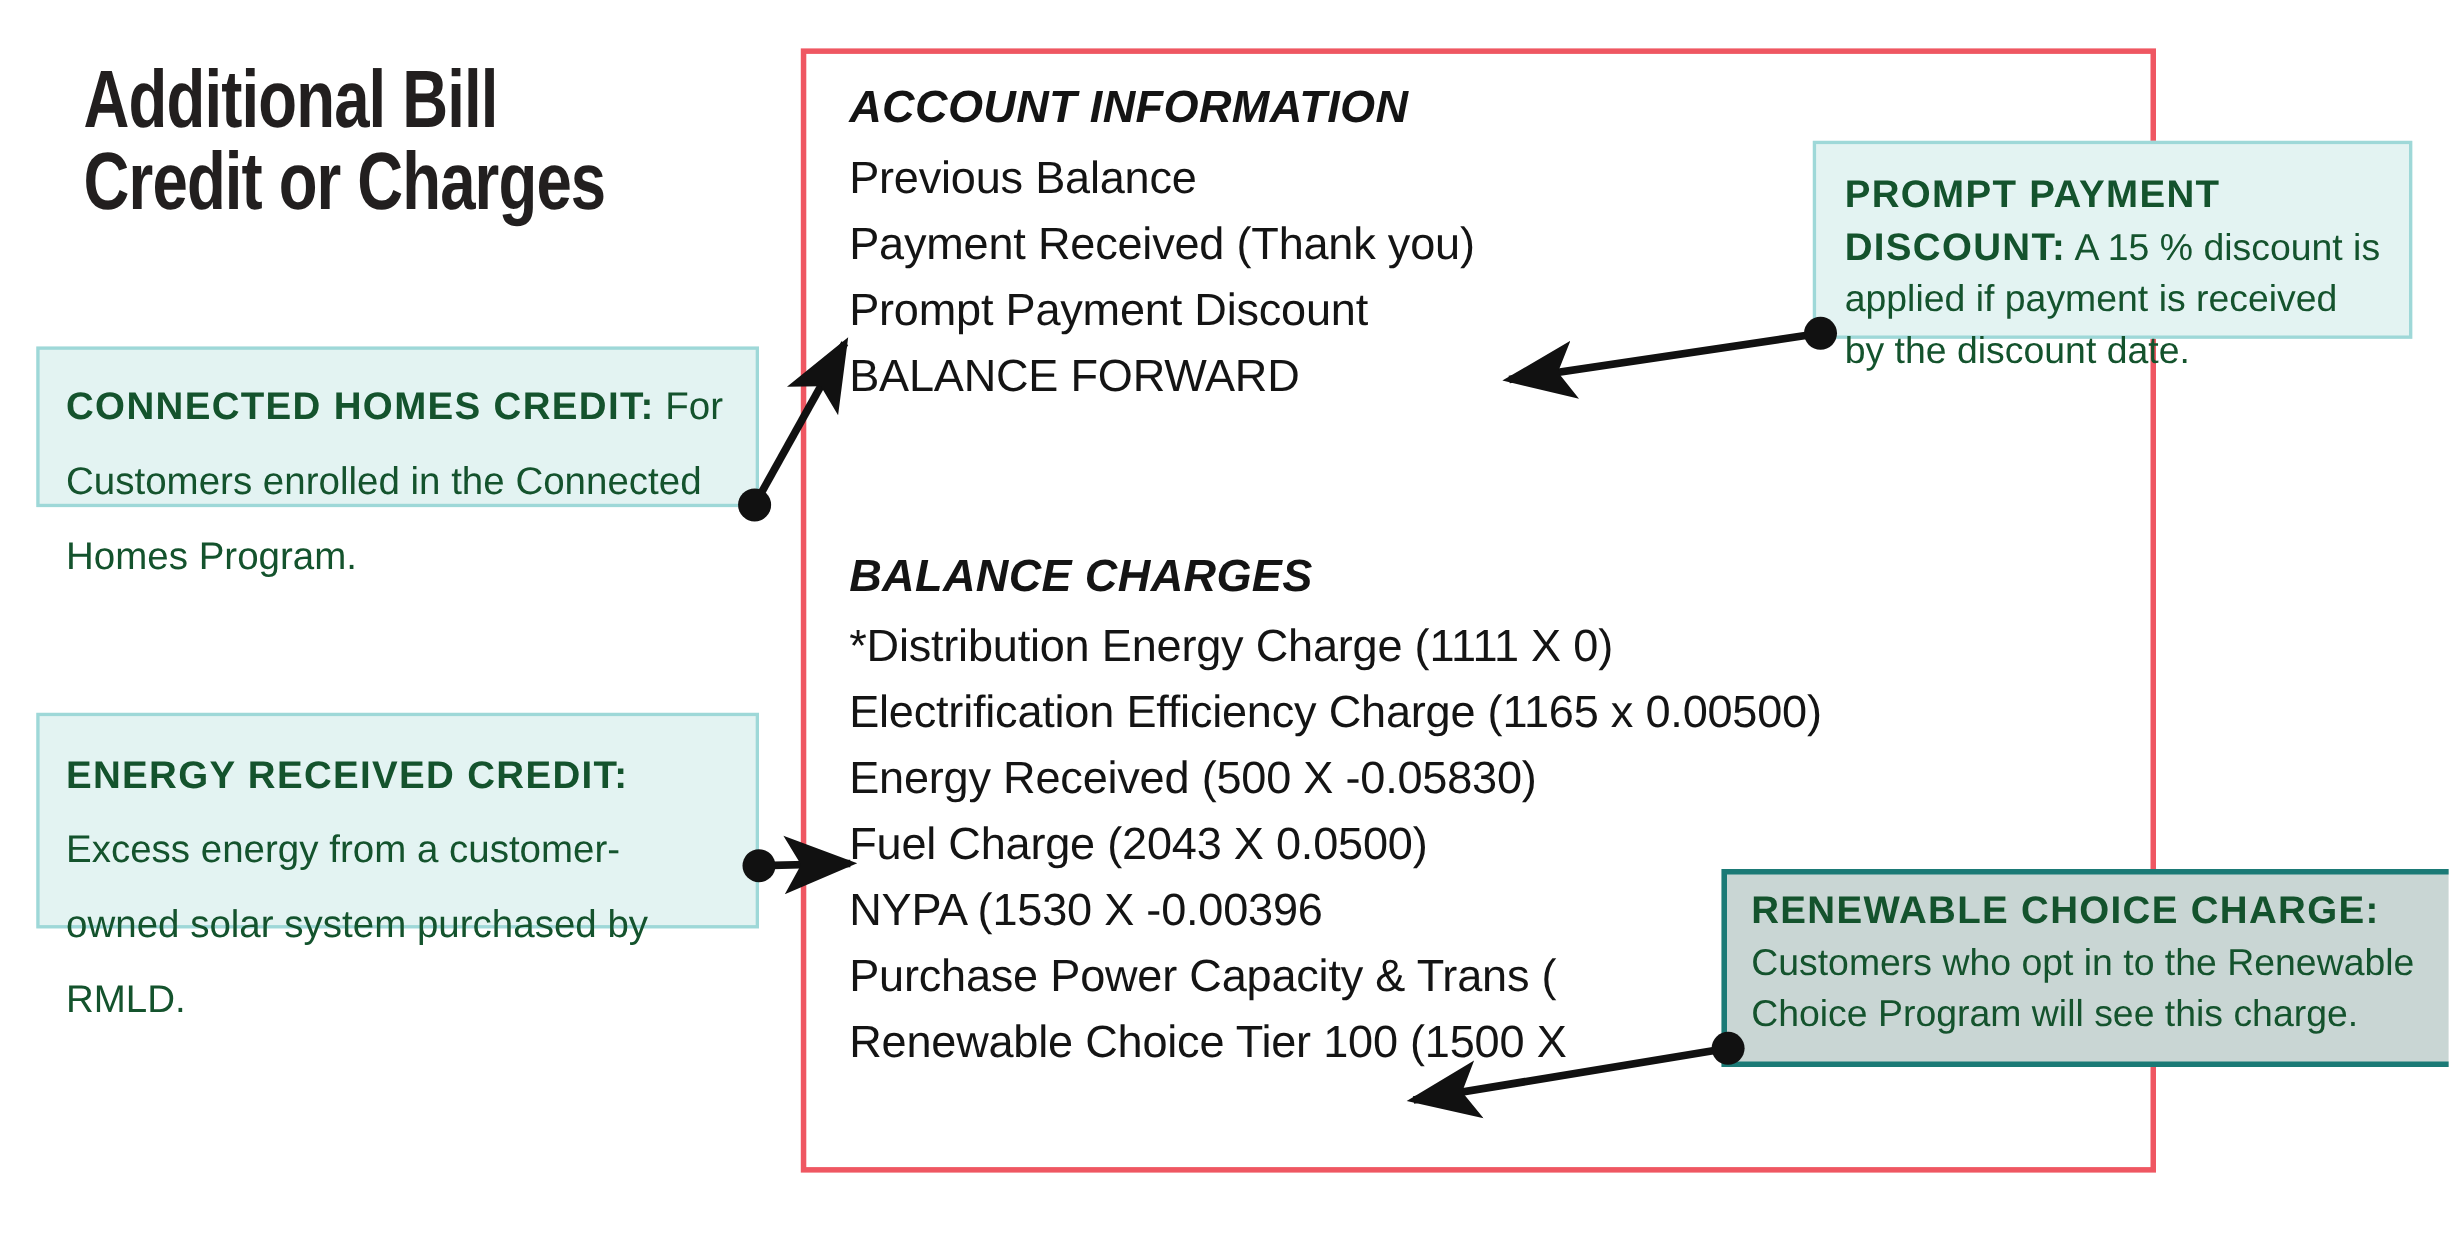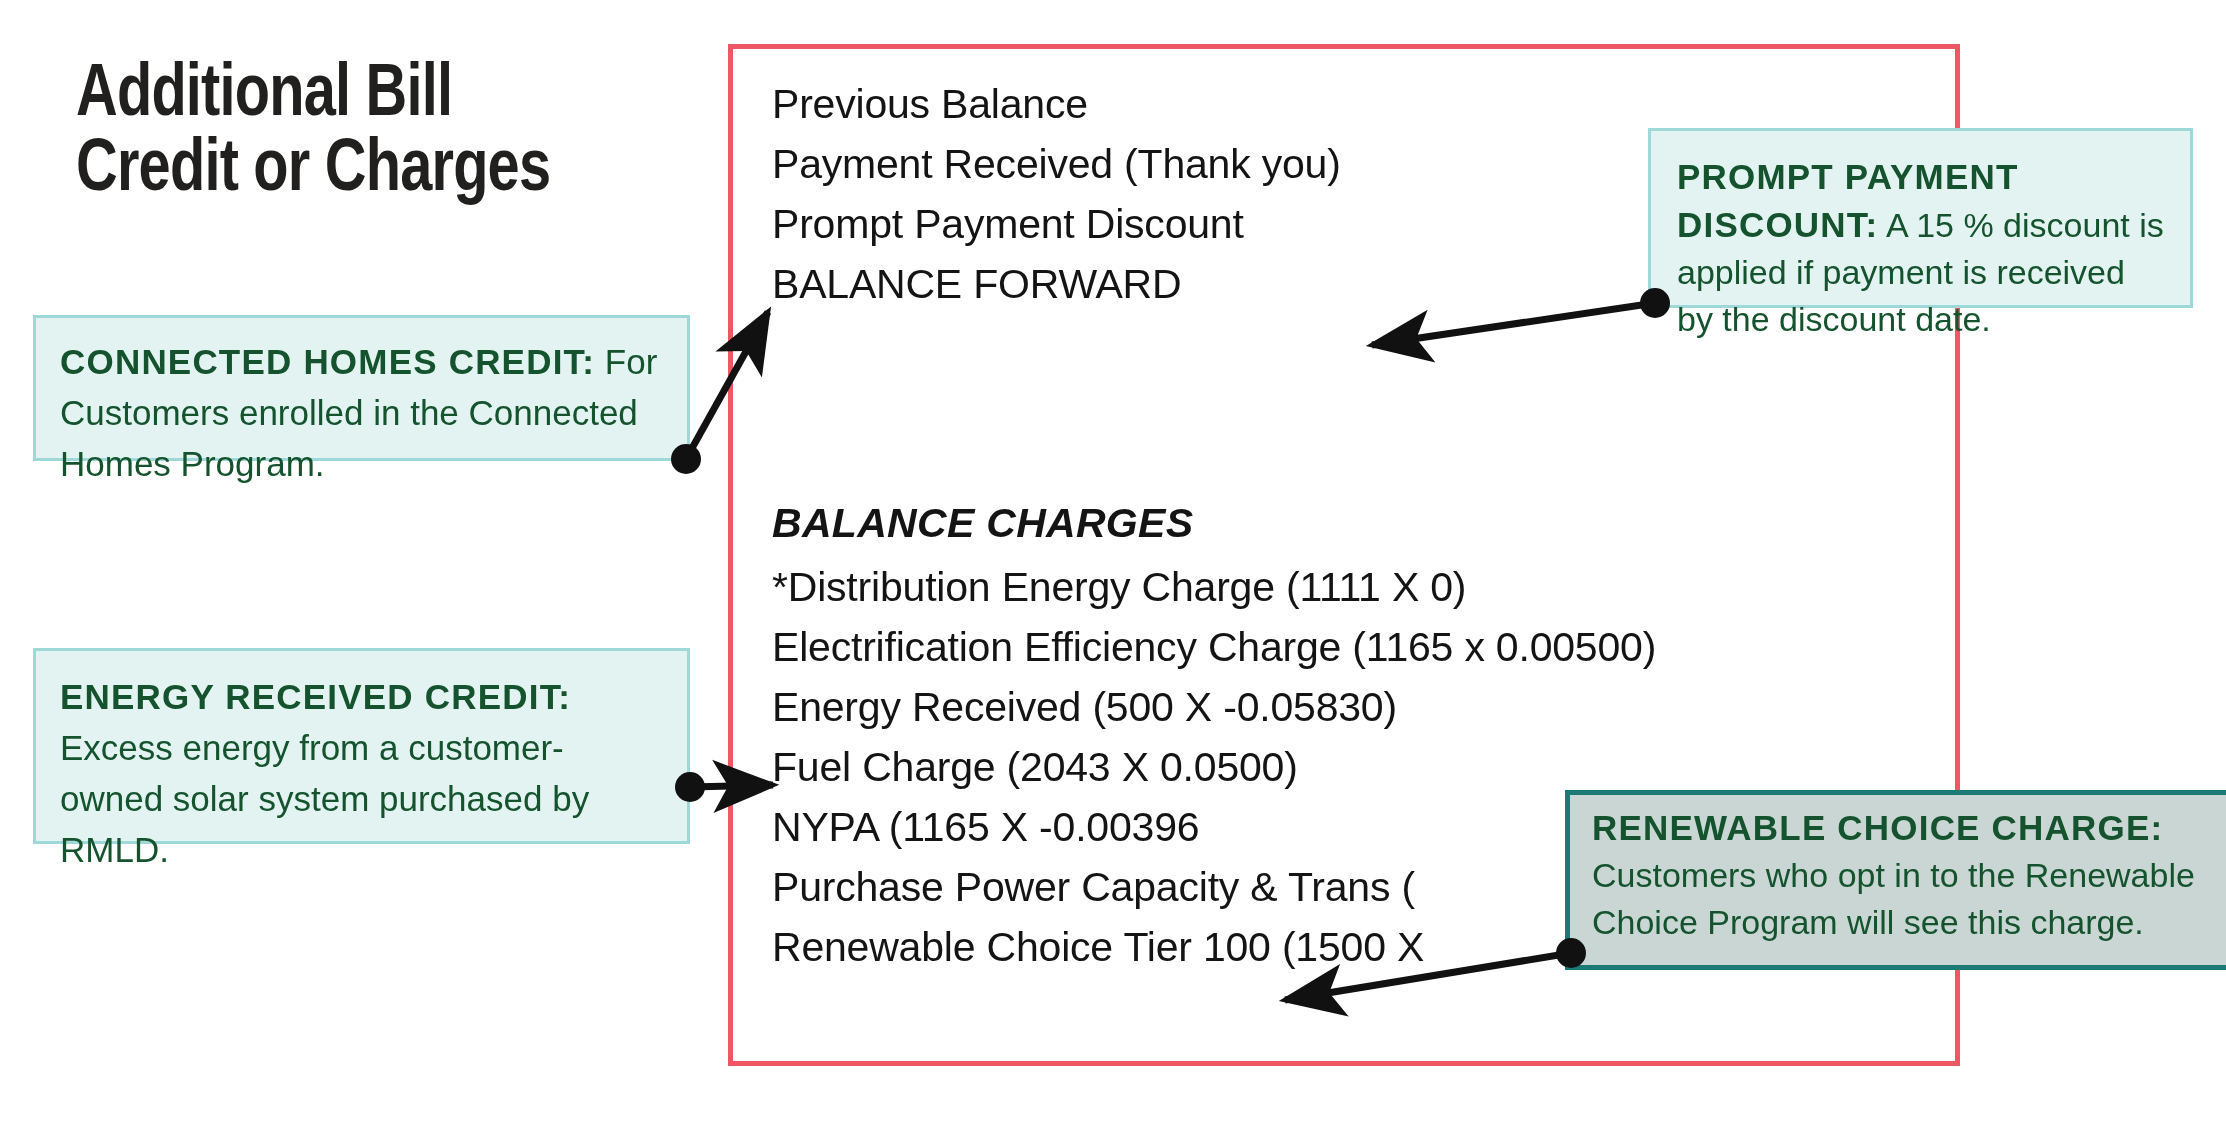--- a/index.html
+++ b/index.html
@@ -39,53 +39,54 @@
   .callout .lead{font-weight:bold;letter-spacing:1.2px;}
 
   .cyan{background:#e3f3f2;border:3px solid #9ed8d8;}
   .gray{background:#c9d6d4;border:5px solid #1b7a76;}
 
   #box-connected{left:33px;top:315px;width:657px;height:146px;padding:18px 24px 0 24px;}
   #box-energy   {left:33px;top:648px;width:657px;height:196px;padding:20px 24px 0 24px;}
   #box-prompt   {left:1648px;top:128px;width:545px;height:180px;padding:22px 26px 0 26px;}
   #box-renew    {left:1565px;top:790px;width:668px;height:180px;padding:9px 26px 0 22px;}
 
-  #box-connected .body,#box-energy .body{font-size:35px;line-height:51px;}
+  #box-connected .body,#box-energy .body{font-size:35px;line-height:68px;}
   #box-prompt .body,#box-renew .body{font-size:34px;line-height:47px;}
   #box-connected .lead,#box-energy .lead,#box-prompt .lead,#box-renew .lead{font-size:35px;}
 
   
   #arrows{position:absolute;left:0;top:0;width:2226px;height:1140px;pointer-events:none;}
 </style>
 </head>
 <body>
 
 <div id="stage">
 
   <div id="title">
     <span class="tl">Additional Bill</span>
     <span class="tl">Credit or Charges</span>
   </div>
 
   <div id="bill-frame"></div>
 
   <div id="acct-block" class="bill-block">
+    <div class="bill-head">ACCOUNT INFORMATION</div>
     <div class="bill-line">Previous Balance</div>
     <div class="bill-line">Payment Received (Thank you)</div>
     <div class="bill-line">Prompt Payment Discount</div>
     <div class="bill-line">BALANCE FORWARD</div>
   </div>
 
   <div id="charges-block" class="bill-block">
     <div class="bill-head">BALANCE CHARGES</div>
     <div class="bill-line">*Distribution Energy Charge (1111 X 0)</div>
     <div class="bill-line">Electrification Efficiency Charge (1165 x 0.00500)</div>
     <div class="bill-line">Energy Received  (500 X -0.05830)</div>
     <div class="bill-line">Fuel Charge (2043 X 0.0500)</div>
-    <div class="bill-line">NYPA (1165 X -0.00396</div>
+    <div class="bill-line">NYPA (1530 X -0.00396</div>
     <div class="bill-line">Purchase Power Capacity &amp; Trans (</div>
     <div class="bill-line">Renewable Choice Tier 100 (1500 X</div>
   </div>
 
   <div id="box-connected" class="callout cyan">
     <p class="body"><span class="lead">CONNECTED HOMES CREDIT:</span><span> For Customers enrolled in the Connected Homes Program.</span></p>
   </div>
 
   <div id="box-energy" class="callout cyan">
     <p class="body"><span class="lead">ENERGY RECEIVED CREDIT:</span><span> Excess energy from a customer-owned solar system purchased by RMLD.</span></p>

